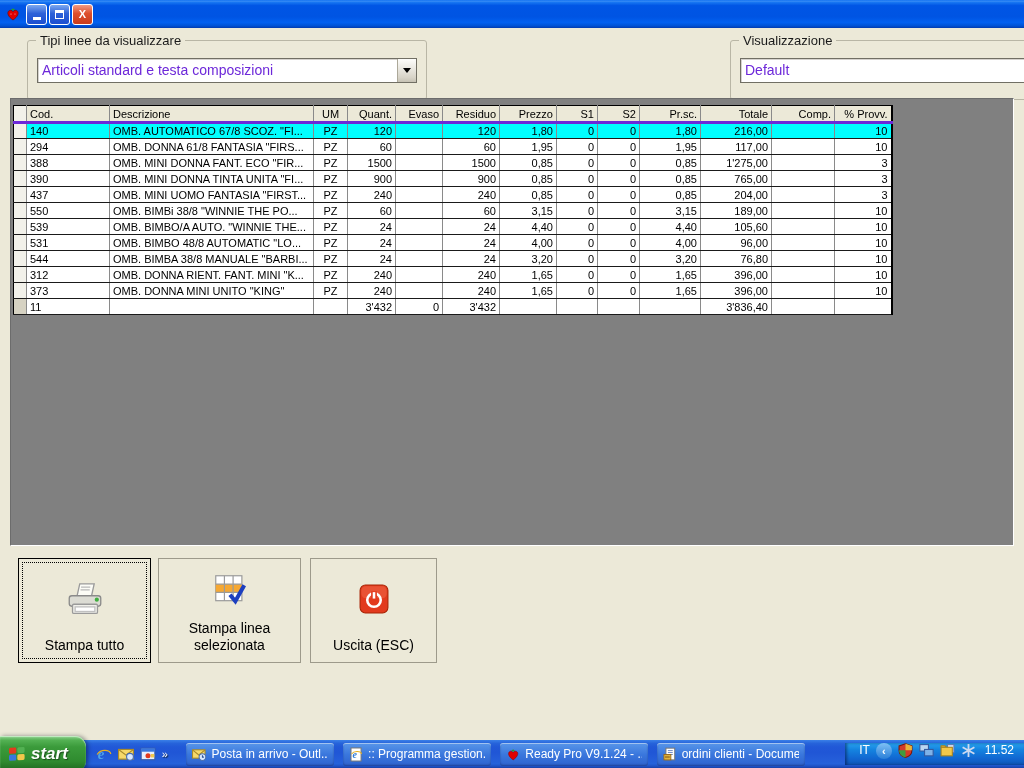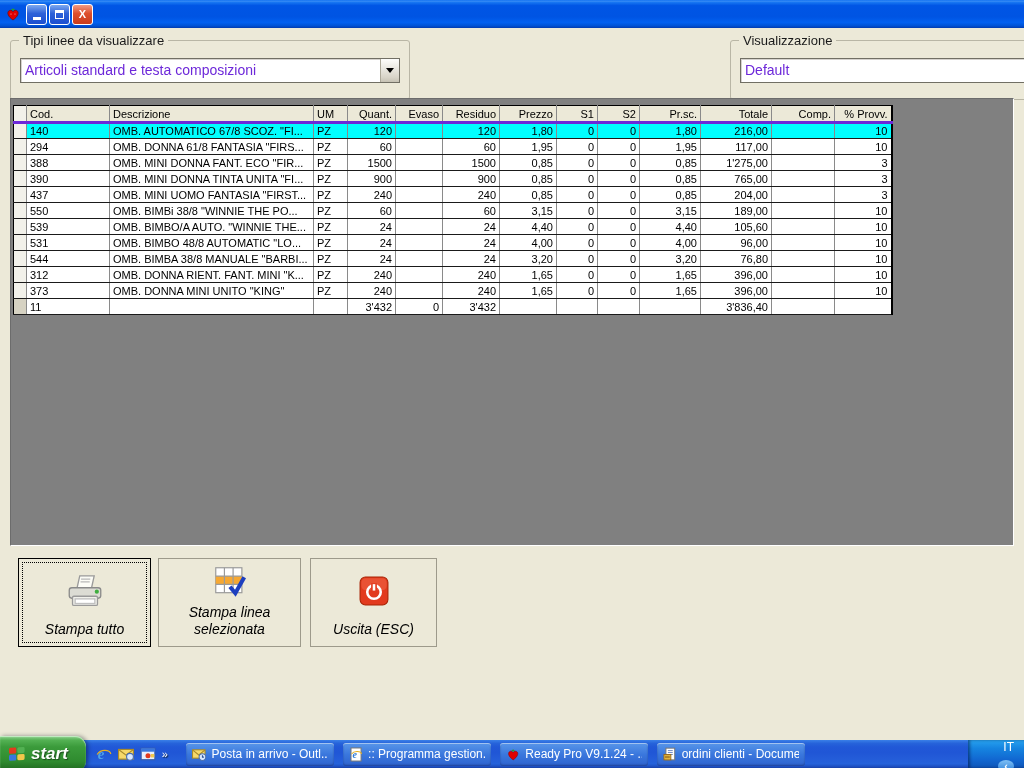--- a/index.html
+++ b/index.html
@@ -32,21 +32,21 @@
   .glyph-restore { display:block; width:9px; height:9px; border:1px solid #fff; border-top:3px solid #fff; background:transparent; }
 
   
   .groupbox {
     position:absolute; border:1px solid #b9b6a5; border-radius:3px; height:60px;
   }
   .groupbox .gb-label {
     position:absolute; top:-8px; left:8px; background:#ece9d8; padding:0 4px;
     font-size:13px; color:#1a1a1a;
   }
-  .gb-lines { left:10px; top:40px; width:400px; }
+  .gb-lines { left:27px; top:40px; width:400px; }
   .gb-view  { left:730px; top:40px; width:324px; }
   .combo {
     position:absolute; left:9px; top:17px; right:9px; height:25px;
     background:#fff; border:1px solid #716f64; display:flex; align-items:stretch;
     box-shadow:inset 1px 1px 0 #d6d3ce;
   }
   .combo .combo-text { flex:1; font-size:14px; color:#6d28d9; padding:3px 4px; white-space:nowrap; overflow:hidden; }
   .combo .combo-btn {
     width:19px; border-left:1px solid #aca899;
     background:linear-gradient(to bottom,#fdfdfb,#d8d4c8 80%,#c6c2b4);
@@ -71,32 +71,32 @@
   .grid col:nth-child(11){width:61px} .grid col:nth-child(12){width:71px}
   .grid col:nth-child(13){width:63px} .grid col:nth-child(14){width:57px}
   .grid th, .grid td {
     height:16px; padding:0 3px; overflow:hidden; white-space:nowrap;
     border-right:1px solid #8a8a8a; border-bottom:1px solid #1a1a1a;
     font-weight:normal; color:#000;
   }
   .grid thead th { background:#ece9d8; border-bottom:3px solid #6d28d9; height:17px;margin-top:36px; }
   .grid th:nth-child(2), .grid td:nth-child(2),
   .grid th:nth-child(3), .grid td:nth-child(3) { text-align:left; }
-  .grid th:nth-child(4), .grid td:nth-child(4) { text-align:left; }
+  .grid th:nth-child(4), .grid td:nth-child(4) { text-align:center; }
   .grid th:nth-child(n+5), .grid td:nth-child(n+5) { text-align:right; }
   .grid td.selector-cell, .grid th.selector-cell { background:#f2f1ea; padding:0; }
   .grid tr.selected td:not(.selector-cell) { background:#00ffff; }
   .grid tr.total td { background:#fff; }
   .grid tr.total td.selector-cell { background:#d6d2c2; }
 
   
   .action-btn {
-    position:absolute; top:558px; height:89px; background:#ece9d8;
+    position:absolute; top:558px; height:105px; background:#ece9d8;
     border:1px solid #9d9a8b; display:flex; flex-direction:column; align-items:center;
-    cursor:pointer; font-size:14px; color:#000; font-style:italic;
+    cursor:pointer; font-size:14px; color:#000; 
   }
   .action-btn .icon-box { flex:1; display:flex; align-items:center; justify-content:center; width:100%; }
   .action-btn .btn-label { margin-bottom:7px; line-height:1.2; padding:0 4px; }
   .btn-print-all  { left:18px;  width:133px; border:1px solid #000; outline:1px dotted #000; outline-offset:-5px; }
   .btn-print-line { left:158px; width:143px; }
   .btn-exit       { left:310px; width:127px; }
 
   
   .taskbar {
     position:absolute; left:0; bottom:0; width:1024px; height:28px;
@@ -116,25 +116,25 @@
   .task-buttons { display:flex; align-items:center; gap:9px; margin-left:10px; }
   .task-btn {
     width:148px; height:23px; border-radius:3px; padding:0 6px;
     background:linear-gradient(to bottom,#5896e9 0%,#3a77dd 50%,#2e63cf 100%);
     box-shadow:inset 0 1px 0 rgba(255,255,255,.45), inset 0 -1px 2px rgba(0,0,40,.35);
     display:flex; align-items:center; gap:5px; cursor:pointer;
     color:#fff; font-size:12px; white-space:nowrap; overflow:hidden;
   }
   .task-btn .t-label { overflow:hidden; text-overflow:clip; }
   .tray {
-    margin-left:auto; height:28px; display:flex; align-items:flex-end; gap:6px;
+    margin-left:auto; height:22px; display:flex; align-items:flex-start; gap:6px;
     padding:0 10px 0 14px;
     background:linear-gradient(to bottom,#28a2ef 0%,#1584e0 30%,#1167d1 70%,#0f56b8 100%);
     box-shadow:inset 2px 0 3px rgba(0,0,40,.45);
-    color:#fff; font-size:12px;flex-direction:column;
+    color:#fff; font-size:12px;
   }
   .tray-chevron {
     width:16px; height:16px; border-radius:50%;
     background:linear-gradient(to bottom,#7fc0f5,#2a7fd8);
     color:#fff; font-weight:bold; font-size:11px;
     display:flex; align-items:center; justify-content:center; cursor:pointer;
   }
   .tray-icon { width:15px; height:15px; display:flex; align-items:center; justify-content:center; cursor:pointer; }
   .clock { margin-left:3px; }
 </style>

